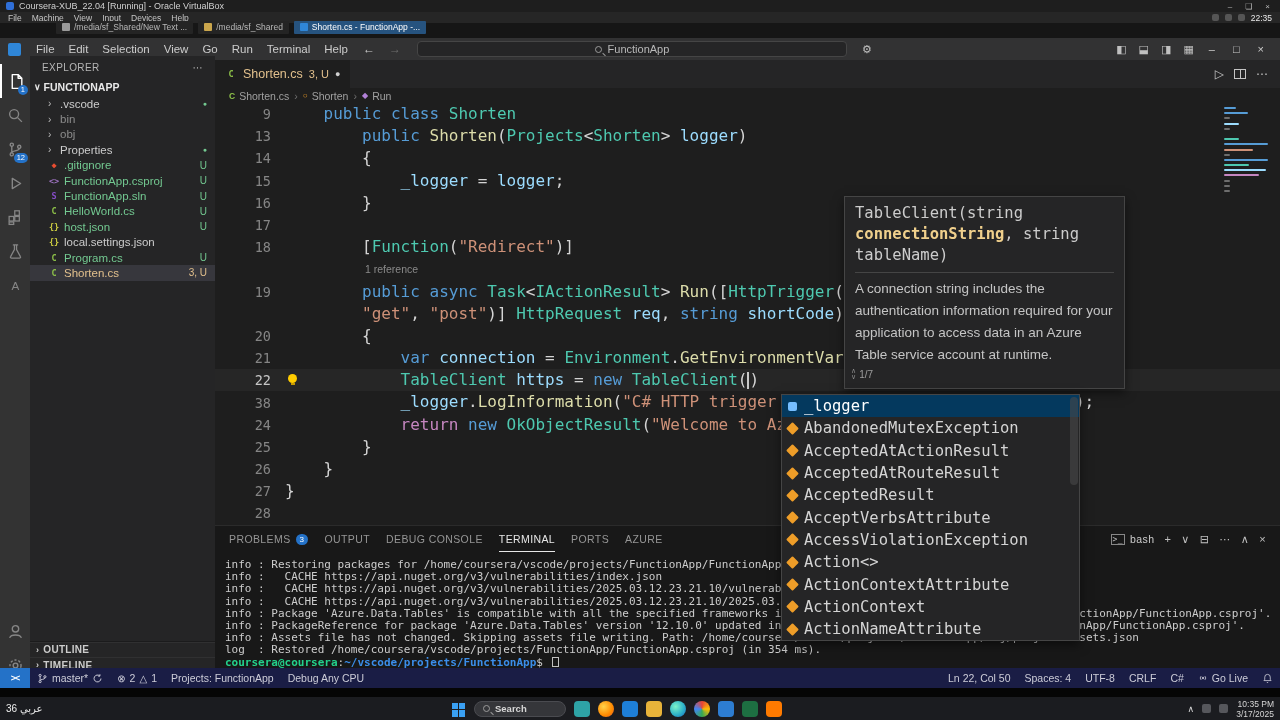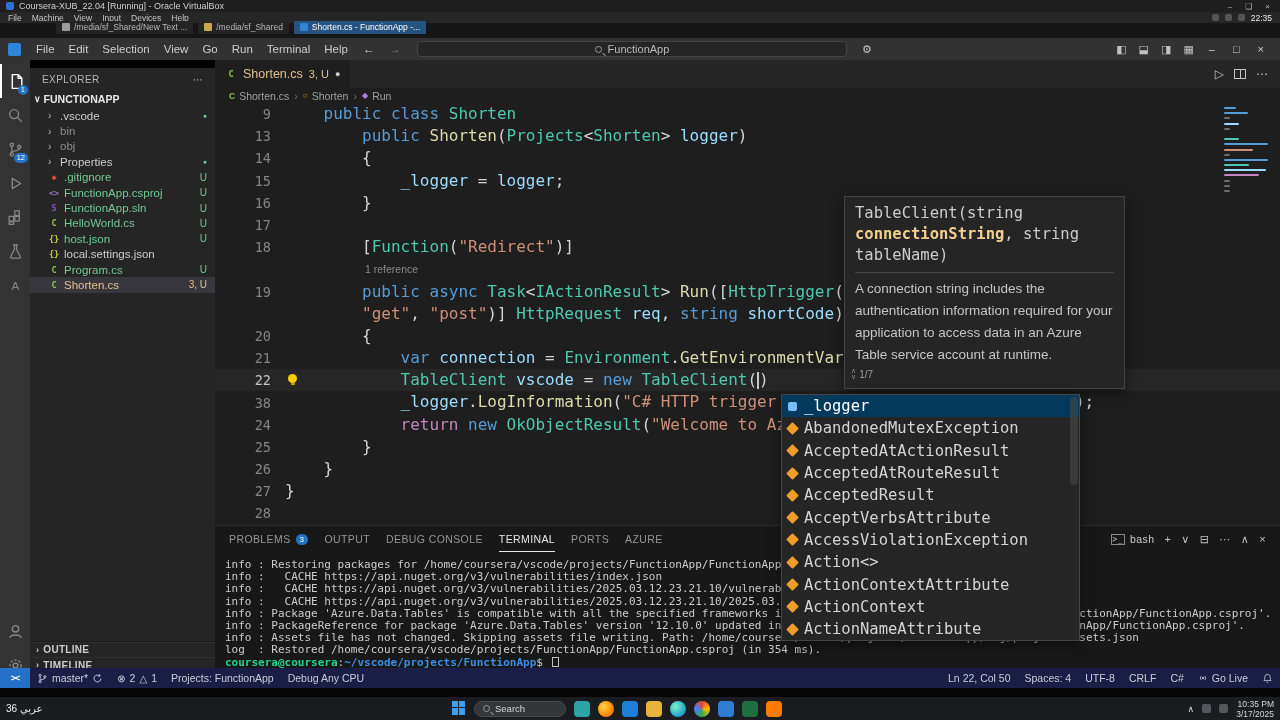--- a/index.html
+++ b/index.html
@@ -46,21 +46,21 @@
   
   #activitybar{position:absolute;left:0;top:60px;bottom:32px;width:30px;background:#333333;
     display:flex;flex-direction:column;align-items:center;padding-top:4px;}
   .act-icon{width:30px;height:34px;display:flex;align-items:center;justify-content:center;color:#868686;position:relative;}
   .act-icon.active{color:#ffffff;border-left:2px solid #fff;}
   .act-badge{position:absolute;right:2px;bottom:3px;background:#2472c8;color:#fff;font-size:7.5px;
     border-radius:8px;padding:0 3px;line-height:10px;min-width:10px;text-align:center;}
   .act-bottom{margin-top:auto;margin-bottom:6px;display:flex;flex-direction:column;align-items:center;}
 
   
-  #sidebar{position:absolute;left:30px;top:68px;bottom:32px;width:185px;background:#252526;color:#cccccc;overflow:hidden;}
+  #sidebar{position:absolute;left:30px;top:56px;bottom:32px;width:185px;background:#252526;color:#cccccc;overflow:hidden;}
   #sb-header{height:22px;display:flex;align-items:center;padding:0 12px;font-size:10px;color:#b6b6b6;letter-spacing:.4px;}
   #sb-section{height:18px;display:flex;align-items:center;gap:3px;font-size:10.5px;font-weight:bold;color:#e8e8e8;padding:0 4px;}
   .trow{height:15.4px;display:flex;align-items:center;gap:4px;font-size:11.5px;padding-left:18px;white-space:nowrap;}
   .trow.selected{background:#37373d;}
   .tchev{color:#bdbdbd;font-size:10px;width:8px;flex:none;}
   .fic{width:12px;flex:none;font-size:8.5px;font-weight:bold;text-align:center;font-family:"DejaVu Sans Mono",monospace;}
   .fic.cs{color:#8dc149;}.fic.json{color:#cbcb41;}.fic.csproj{color:#a074c4;}.fic.sln{color:#854cc7;}.fic.git{color:#e84d31;}
   .tlabel{overflow:hidden;text-overflow:ellipsis;}
   .tlabel.dim{color:#8c8c8c;}
   .tlabel.untracked{color:#73c991;}
@@ -153,21 +153,21 @@
   .sb-remote{width:30px;height:100%;background:#2472c8;color:#fff;display:flex;align-items:center;
     justify-content:center;font-size:9px;font-weight:bold;letter-spacing:-1px;}
   .sb-item{display:flex;align-items:center;gap:4px;padding:0 7px;height:100%;}
   .gly{font-size:10px;}
 
   
   #gap{position:absolute;left:0;top:688px;width:1280px;height:9px;background:#050505;}
   #host-taskbar{position:absolute;left:0;top:697px;width:1280px;height:23px;background:#1b1c20;
     display:flex;align-items:center;padding:0 6px;color:#ddd;}
   #tb-widget{font-size:10px;color:#eee;}
-  #tb-center{position:absolute;left:452px;display:flex;align-items:flex-start;gap:8px;}
+  #tb-center{position:absolute;left:452px;display:flex;align-items:flex-end;gap:8px;font-weight:bold;}
   .start-ico{width:14px;height:14px;display:grid;grid-template-columns:6px 6px;grid-gap:1px;}
   .start-ico i{background:#3aa0f3;}
   #tb-search{width:92px;height:16px;border-radius:8px;background:#35363a;border:1px solid #4a4b50;
     display:flex;align-items:center;gap:5px;padding:0 8px;font-size:9.5px;color:#d6d6d6;}
   .app-ico{width:16px;height:16px;border-radius:4px;}
   #tb-tray{margin-left:auto;display:flex;align-items:center;gap:8px;font-size:9px;color:#d6d6d6;}
   #tb-clock{text-align:right;font-size:8.5px;line-height:10px;}
   .tray-sq{width:9px;height:9px;background:#56575c;border-radius:2px;}
 </style>
 </head>
@@ -485,21 +485,21 @@
       <div class="crow">
         <span class="gutter">20</span>
         <span class="ctext"><span class="tk-pun">        {</span></span>
       </div>
       <div class="crow">
         <span class="gutter">21</span>
         <span class="ctext"><span class="tk-pun">            </span><span class="tk-kw">var</span><span class="tk-pun"> </span><span class="tk-var">connection</span><span class="tk-pun"> = </span><span class="tk-type">Environment</span><span class="tk-pun">.</span><span class="tk-fn">GetEnvironmentVariable</span><span class="tk-pun">(</span><span class="tk-str">"AzureWebJobsStorage"</span><span class="tk-pun">);</span></span>
       </div>
       <div class="crow current">
         <span class="gutter">22</span>
-        <span class="ctext"><span class="tk-pun">            </span><span class="tk-type">TableClient</span><span class="tk-pun"> </span><span class="tk-var">vscode</span><span class="tk-pun"> = </span><span class="tk-kw">new</span><span class="tk-pun"> </span><span class="tk-type">TableClient</span><span class="tk-pun">(</span><span class="cursor"></span><span class="tk-pun">)</span></span>
+        <span class="ctext"><span class="tk-pun">            </span><span class="tk-type">TableClient</span><span class="tk-pun"> </span><span class="tk-var">https</span><span class="tk-pun"> = </span><span class="tk-kw">new</span><span class="tk-pun"> </span><span class="tk-type">TableClient</span><span class="tk-pun">(</span><span class="cursor"></span><span class="tk-pun">)</span></span>
         <div class="bulb"></div>
       </div>
       <div class="crow">
         <span class="gutter">38</span>
         <span class="ctext"><span class="tk-pun">            </span><span class="tk-var">_logger</span><span class="tk-pun">.</span><span class="tk-fn">LogInformation</span><span class="tk-pun">(</span><span class="tk-str">"C# HTTP trigger function processed a request."</span><span class="tk-pun">);</span></span>
       </div>
       <div class="crow">
         <span class="gutter">24</span>
         <span class="ctext"><span class="tk-pun">            </span><span class="tk-ctrl">return</span><span class="tk-pun"> </span><span class="tk-kw">new</span><span class="tk-pun"> </span><span class="tk-type">OkObjectResult</span><span class="tk-pun">(</span><span class="tk-str">"Welcome to Azure Functions!"</span><span class="tk-pun">);</span></span>
       </div>

